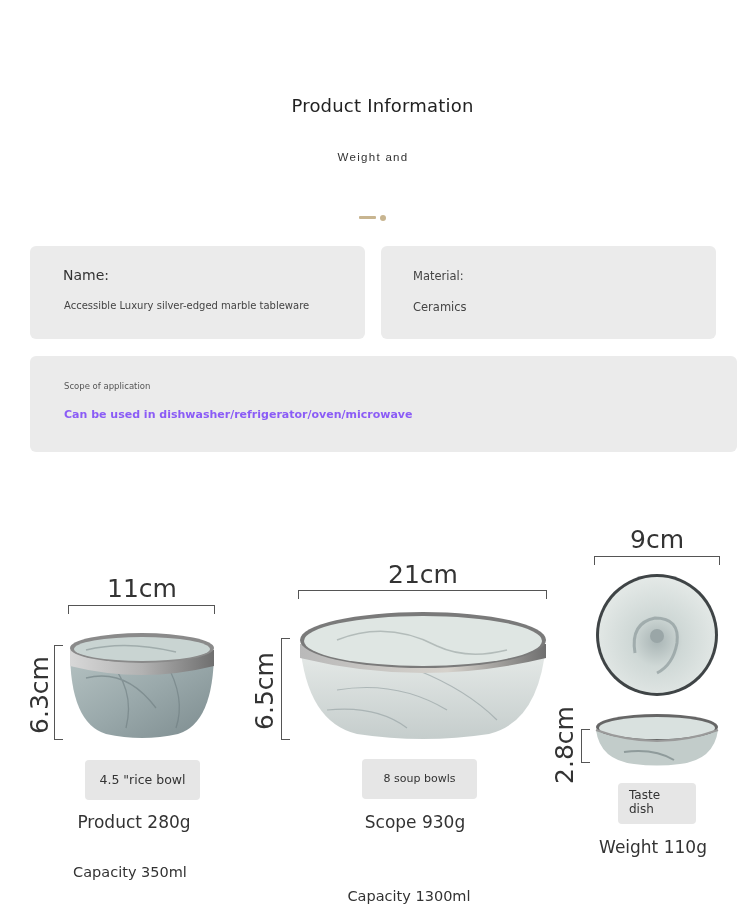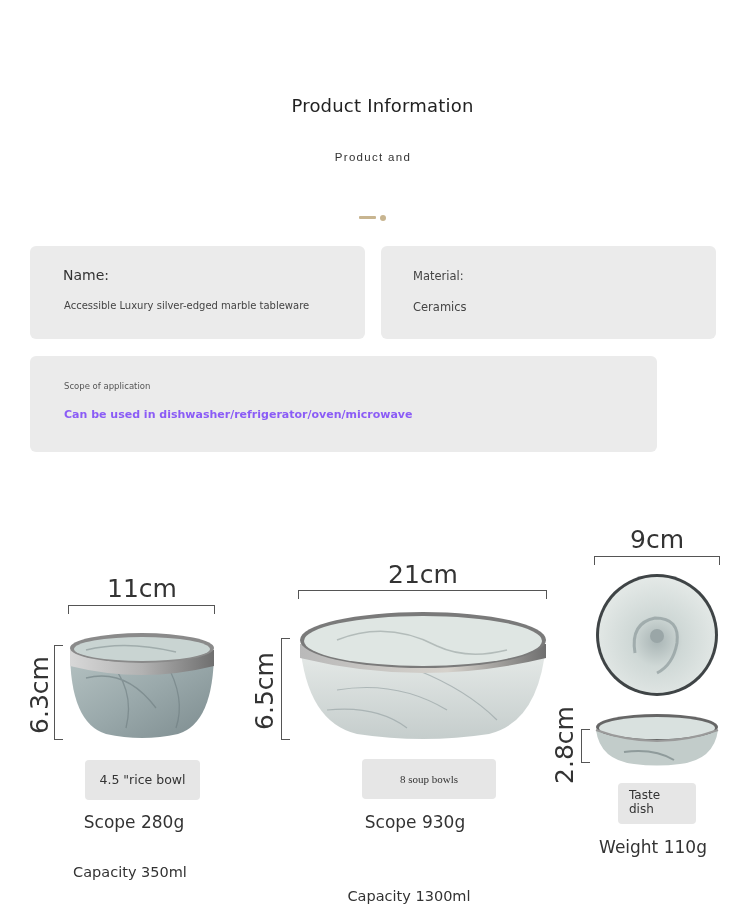--- a/index.html
+++ b/index.html
@@ -8,21 +8,21 @@
     .abs { position: absolute; }
 
     .title { left: 12px; width: 741px; top: 95px; text-align: center; font-size: 18px; color: #222; letter-spacing: 0.2px; }
     .subtitle { left: 0; width: 746px; top: 150px; text-align: center; font-family: "Liberation Sans", sans-serif; font-size: 11.5px; color: #333; letter-spacing: 1.3px; line-height: 15.5px; }
     .divider-dash { left: 359px; top: 216px; width: 17px; height: 3px; background: #c8b590; border-radius: 1px; }
     .divider-dot { left: 380px; top: 215px; width: 6px; height: 6px; background: #c8b590; border-radius: 50%; }
 
     .card { background: #ebebeb; border-radius: 6px; padding-left: 35px; }
     .card-name { left: 30px; top: 246px; width: 335px; height: 93px; }
     .card-material { left: 381px; top: 246px; width: 335px; height: 93px; }
-    .card-scope { left: 30px; top: 356px; width: 627px; height: 96px; }
+    .card-scope { left: 30px; top: 356px; width: 707px; height: 96px; }
 
     .lbl-lg { font-size: 14px; color: #333; }
     .lbl-sm { font-size: 11.5px; color: #444; }
     .lbl-xs { font-size: 8.5px; color: #555; }
     .val-sm { font-size: 10px; color: #444; }
     .val-lg { font-size: 11px; color: #8b5cf6; font-weight: bold; }
 
     .dim { font-size: 25px; color: #333; font-family: "DejaVu Sans", sans-serif; }
     .dim-v { transform: rotate(-90deg); transform-origin: center center; white-space: nowrap; text-align: center; }
     .bracket-h { border: 1px solid #555; border-bottom: none; height: 9px; }
@@ -30,21 +30,21 @@
 
     .tag { background: #e6e6e6; border-radius: 4px; font-size: 12.5px; color: #333; }
     .spec { font-size: 17px; color: #333; text-align: center; white-space: nowrap; }
     .spec-sm { font-size: 14.5px; color: #333; text-align: center; white-space: nowrap; }
   </style>
 </head>
 <body>
 
 <div class="abs title">Product Information</div>
 <div class="abs subtitle">
-  <div>Product and</div>
+  <div>Weight and</div>
 </div>
 <div class="abs divider-dash"></div>
 <div class="abs divider-dot"></div>
 
 <div class="abs card card-name">
   <div class="abs lbl-lg" style="left:33px; top:21px;">Name:</div>
   <div class="abs val-sm" style="left:34px; top:54px; white-space:nowrap;">Accessible Luxury silver-edged marble tableware</div>
 </div>
 
 <div class="abs card card-material">
@@ -75,21 +75,21 @@
     </linearGradient>
   </defs>
   <path d="M4 22 Q4 95 40 106 Q76 114 112 106 Q148 95 148 22 Z" fill="url(#rbBody)"></path>
   <path d="M20 50 Q60 40 90 80 M40 30 Q70 60 60 100 M100 35 Q120 70 110 100" stroke="#6e7d80" stroke-width="1.3" fill="none" opacity="0.6"></path>
   <path d="M4 22 L4 38 Q76 56 148 38 L148 22 Z" fill="url(#rbRim)"></path>
   <ellipse cx="76" cy="20" rx="72" ry="15" fill="#8a8a8a"></ellipse>
   <ellipse cx="76" cy="21" rx="68" ry="12" fill="#c9d4d2"></ellipse>
   <path d="M20 22 Q60 12 110 24" stroke="#8e9b9b" stroke-width="1.5" fill="none" opacity="0.7"></path>
 </svg>
 <div class="abs tag" style="left:85px; top:760px; width:115px; height:40px; line-height:40px; text-align:center;">4.5 "rice bowl</div>
-<div class="abs spec" style="left:54px; top:812px; width:160px;">Scope 280g</div>
+<div class="abs spec" style="left:54px; top:812px; width:160px;">Product 280g</div>
 <div class="abs spec-sm" style="left:50px; top:864px; width:160px;">Capacity 350ml</div>
 
 <div class="abs dim" style="left:388px; top:560px;">21cm</div>
 <div class="abs bracket-h" style="left:298px; top:590px; width:249px;"></div>
 <div class="abs dim dim-v" style="left:215px; top:676px; width:100px; height:30px; line-height:30px;">6.5cm</div>
 <div class="abs bracket-v" style="left:281px; top:638px; height:102px;"></div>
 <svg class="abs" style="left:297px; top:610px;" width="252" height="132" viewBox="0 0 252 132">
   <defs>
     <linearGradient id="sbBody" x1="0" x2="0" y1="0" y2="1">
       <stop offset="0" stop-color="#e8ecea"></stop>
@@ -101,21 +101,21 @@
       <stop offset="1" stop-color="#6f6f6f"></stop>
     </linearGradient>
   </defs>
   <path d="M3 34 Q10 112 60 124 Q126 134 192 124 Q242 112 249 34 Z" fill="url(#sbBody)"></path>
   <path d="M40 80 Q100 70 150 100 M120 60 Q170 80 200 110 M30 100 Q80 95 110 118" stroke="#9aa5a6" stroke-width="1.2" fill="none" opacity="0.7"></path>
   <path d="M3 34 L3 48 Q126 78 249 48 L249 34 Z" fill="url(#sbRim)"></path>
   <ellipse cx="126" cy="30" rx="123" ry="28" fill="#7a7a7a"></ellipse>
   <ellipse cx="126" cy="31" rx="119" ry="25" fill="#dfe6e3"></ellipse>
   <path d="M40 30 Q90 10 140 36 Q170 50 210 40" stroke="#9fa9a8" stroke-width="1.5" fill="none" opacity="0.7"></path>
 </svg>
-<div class="abs tag" style="left:362px; top:759px; width:134px; height:40px; line-height:40px; text-align:center; font-size:11px;font-family:Liberation Serif, serif;">8 soup bowls</div>
+<div class="abs tag" style="left:362px; top:759px; width:115px; height:40px; line-height:40px; text-align:center; font-size:11px;">8 soup bowls</div>
 <div class="abs spec" style="left:335px; top:812px; width:160px;">Scope 930g</div>
 <div class="abs spec-sm" style="left:329px; top:888px; width:160px;">Capacity 1300ml</div>
 
 <div class="abs dim" style="left:630px; top:525px;">9cm</div>
 <div class="abs bracket-h" style="left:594px; top:556px; width:126px;"></div>
 <svg class="abs" style="left:595px; top:573px;" width="125" height="125" viewBox="0 0 125 125">
   <defs>
     <radialGradient id="tdTop" cx="0.5" cy="0.55" r="0.55">
       <stop offset="0" stop-color="#a9b5b5"></stop>
       <stop offset="0.4" stop-color="#cfd8d6"></stop>

